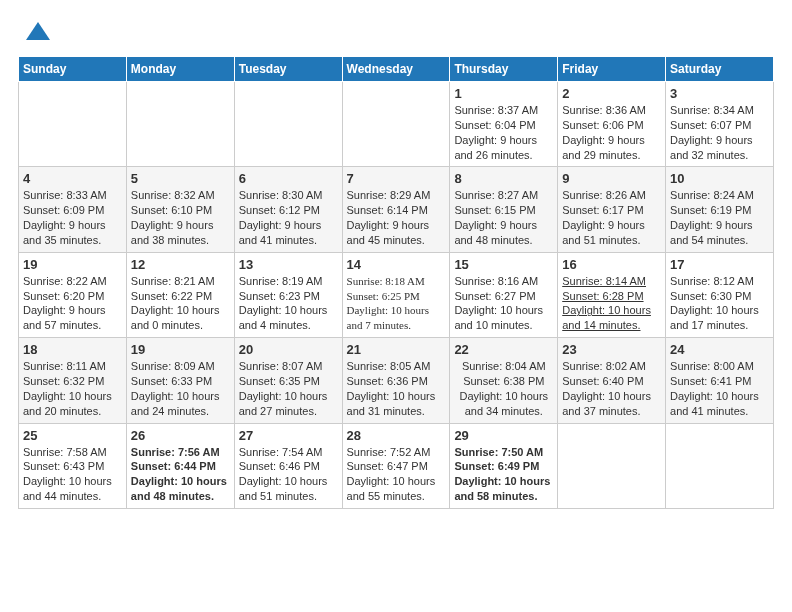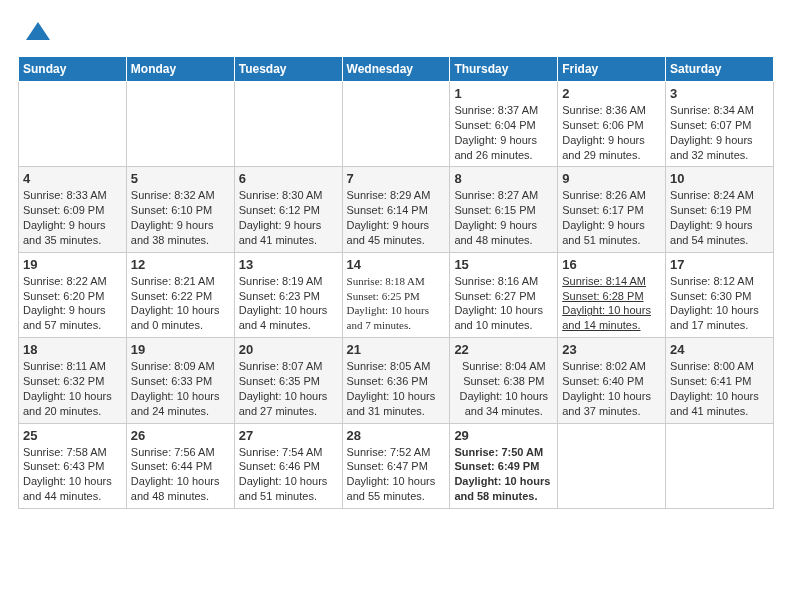--- a/index.html
+++ b/index.html
@@ -317,21 +317,21 @@
         <tr>
           <td>
             <span class="day-num">25</span>
             <div class="day-info" style="white-space: pre-line;">Sunrise: 7:58 AM
 Sunset: 6:43 PM
 Daylight: 10 hours
 and 44 minutes.</div>
           </td>
           <td>
             <span class="day-num">26</span>
-            <div class="day-info" style="white-space: pre-line;">Sunrise: 7:56 AM
+            <div class="day-info" style="white-space: pre-line; font-weight: bold;">Sunrise: 7:56 AM
 Sunset: 6:44 PM
 Daylight: 10 hours
 and 48 minutes.</div>
           </td>
           <td>
             <span class="day-num">27</span>
             <div class="day-info" style="white-space: pre-line;">Sunrise: 7:54 AM
 Sunset: 6:46 PM
 Daylight: 10 hours
 and 51 minutes.</div>

